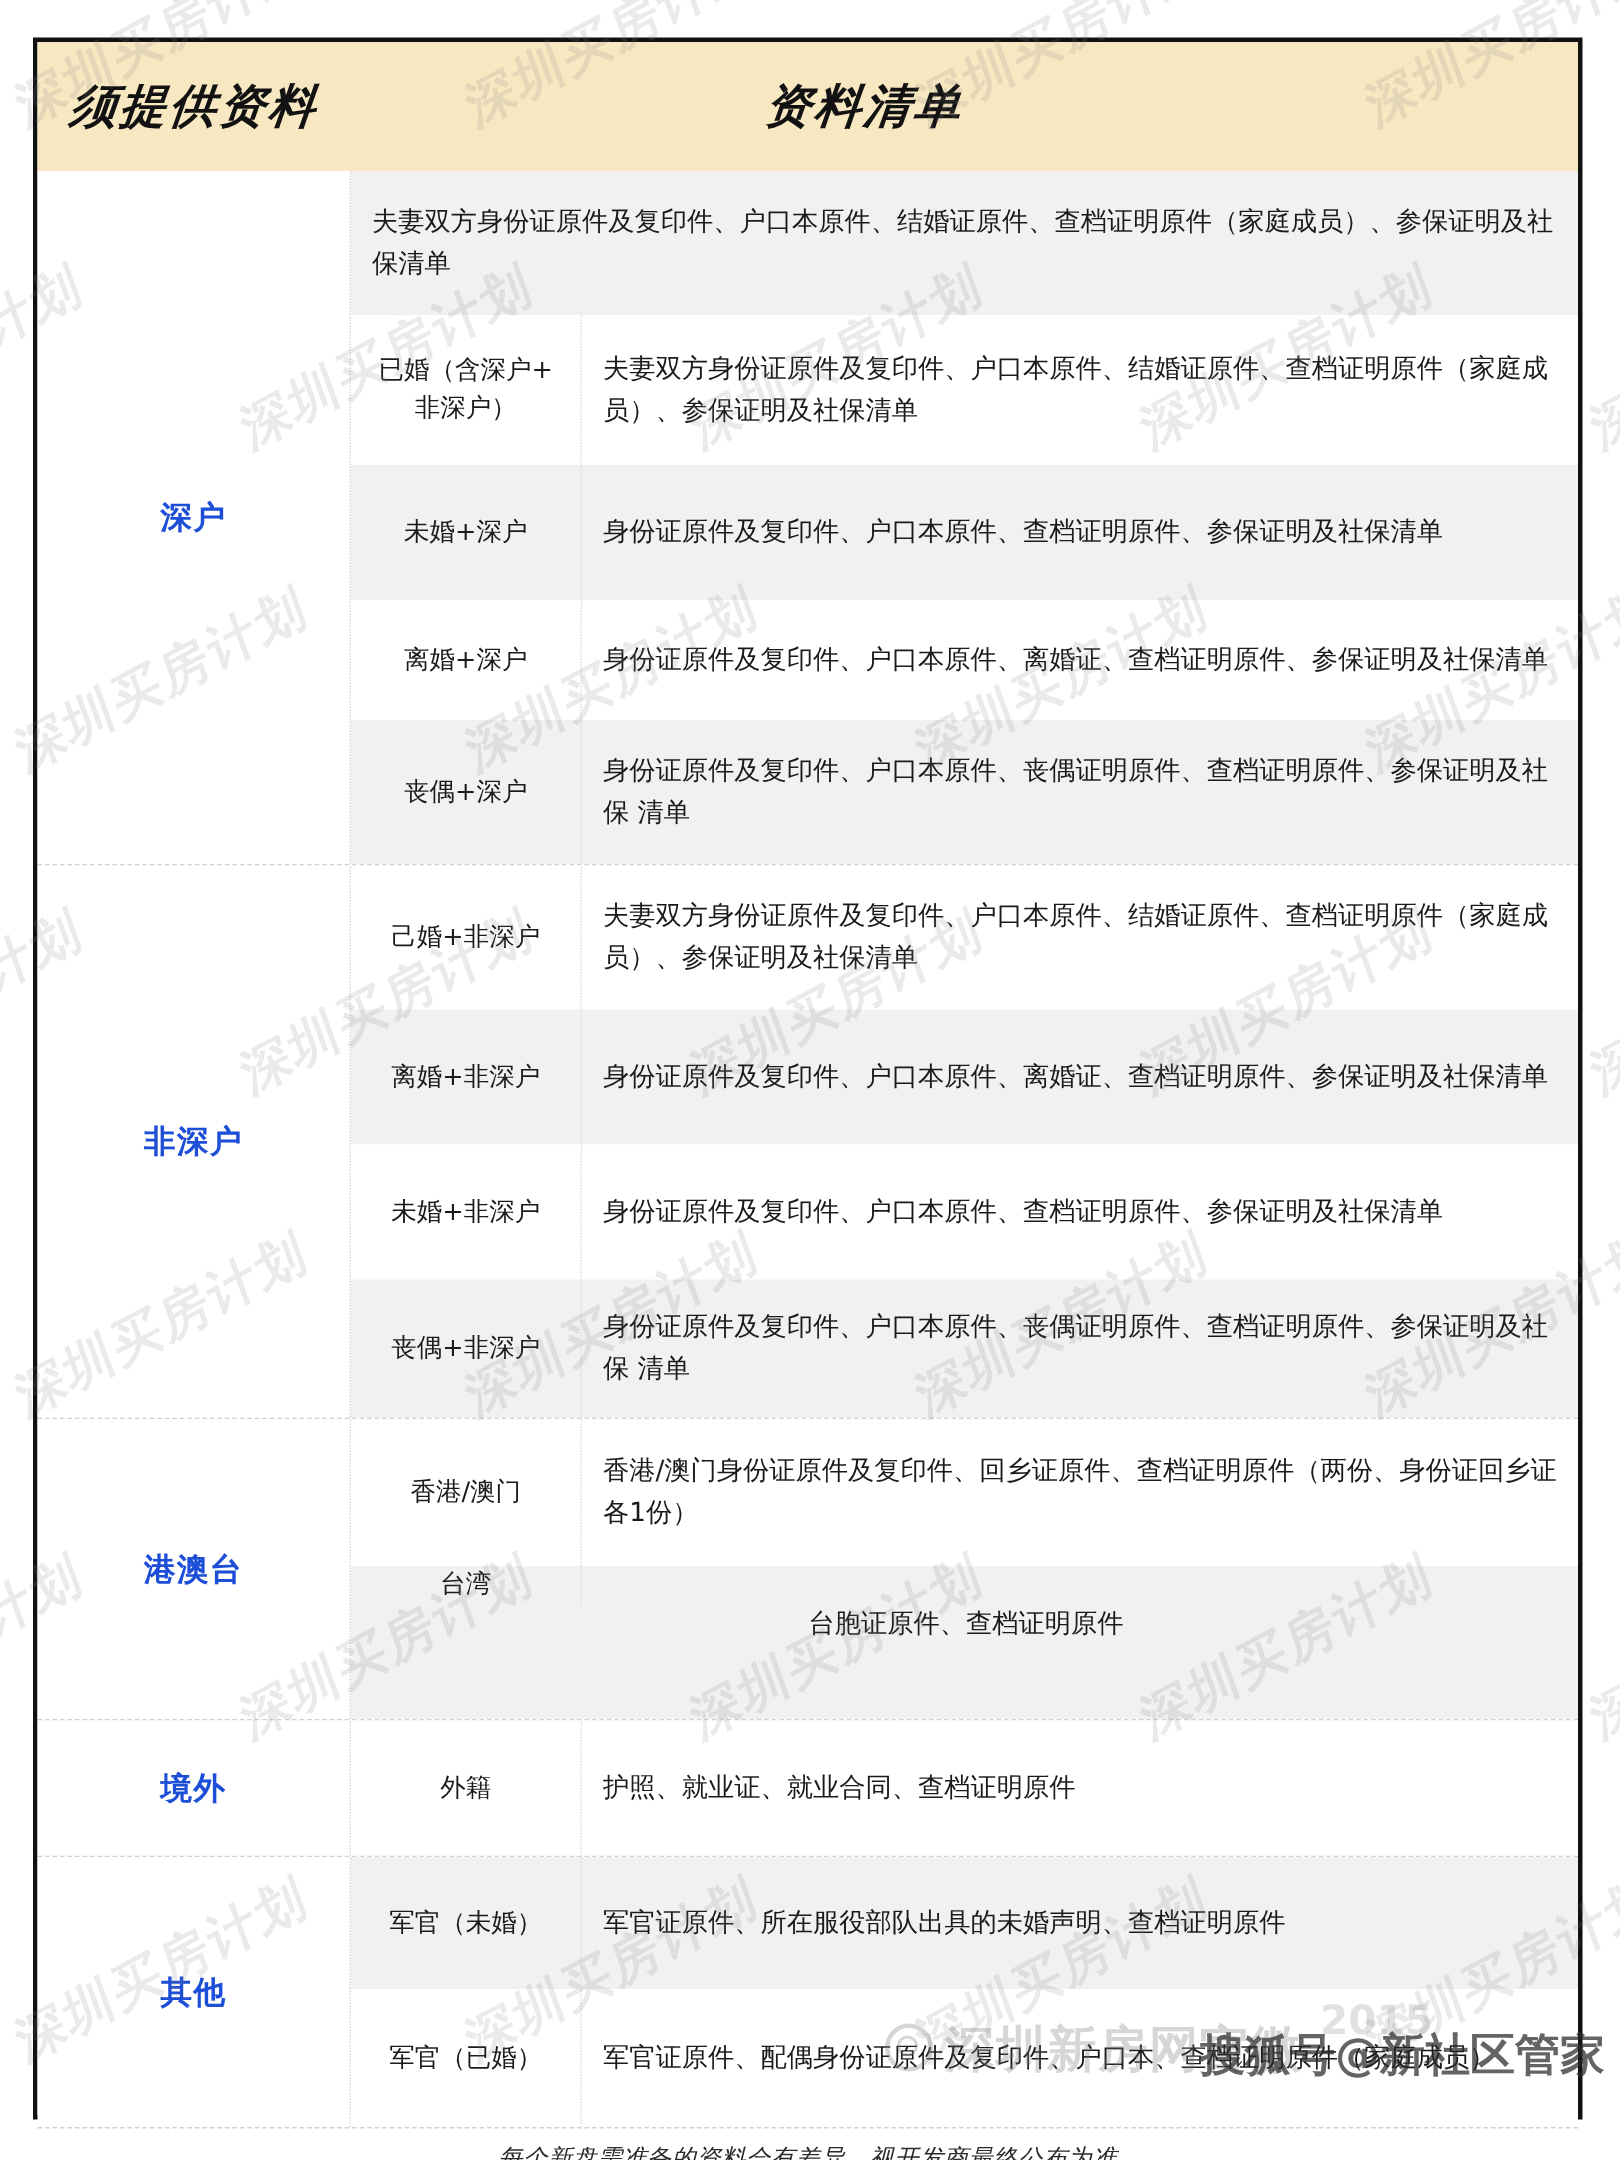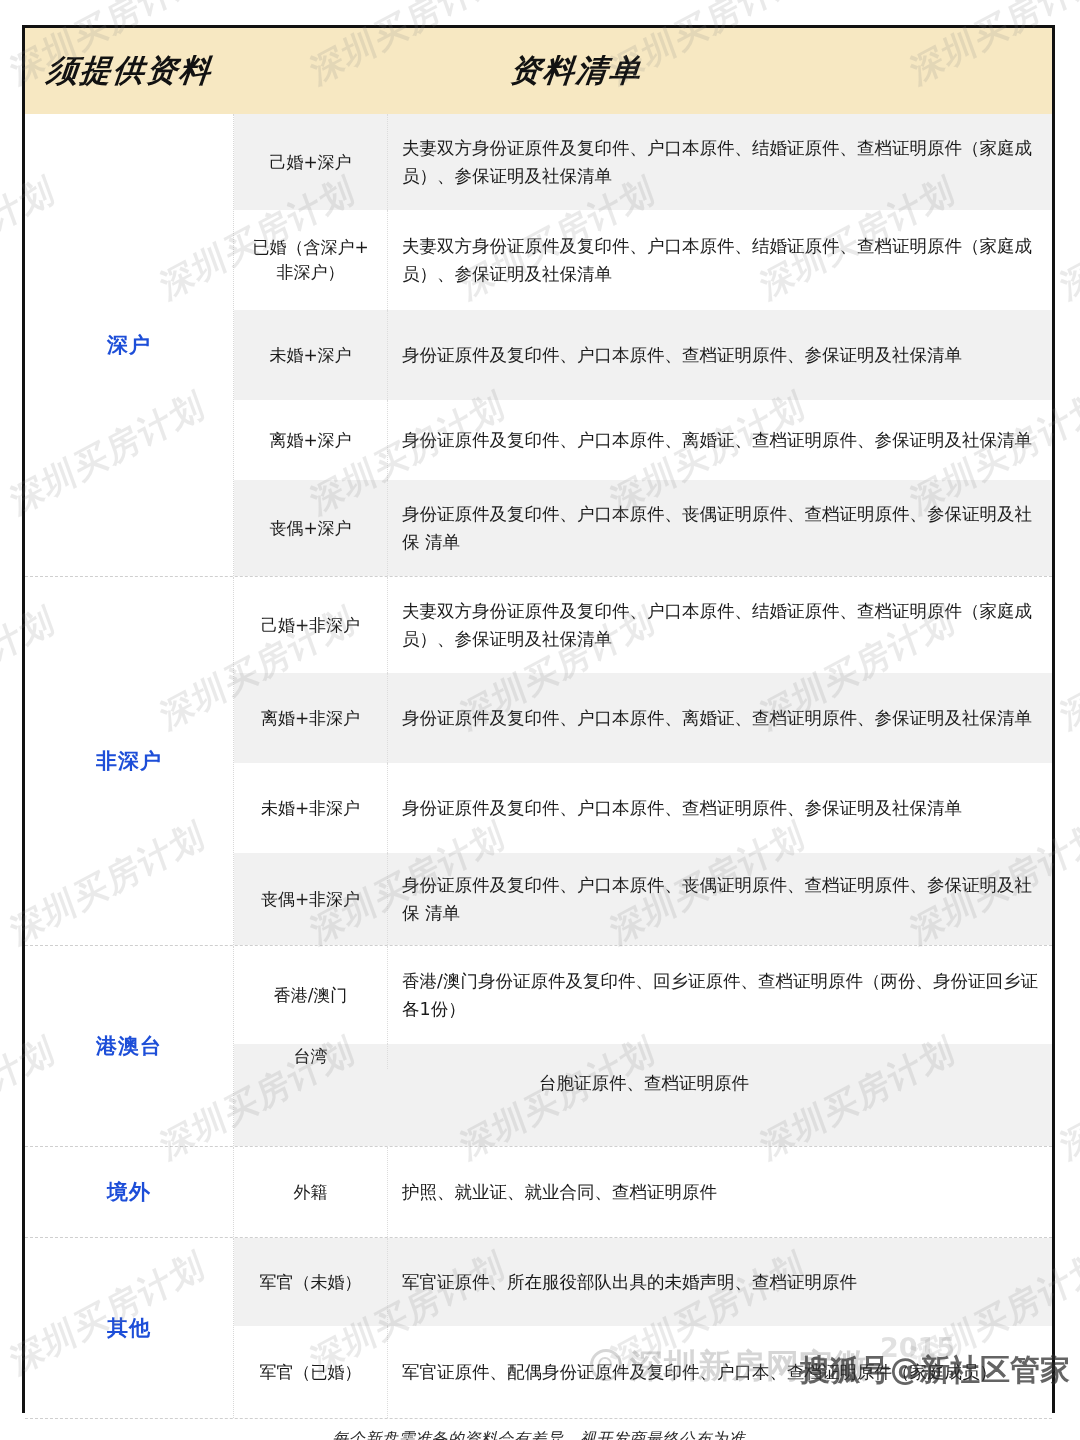--- a/index.html
+++ b/index.html
@@ -261,21 +261,20 @@
   <div id="table-header">
     <div id="header-left-title">须提供资料</div>
     <div id="header-right-title">资料清单</div>
   </div>
 
   <div id="table-body">
       <div class="group">
         <div class="cat-cell">深户</div>
         <div class="rows-col">
           <div class="row shade" style="height: 96px;">
-            <div class="sub-cell">己婚+深户</div>
             <div class="detail-cell">夫妻双方身份证原件及复印件、户口本原件、结婚证原件、查档证明原件（家庭成员）、参保证明及社保清单</div>
           </div>
           <div class="row plain" style="height: 100px;">
             <div class="sub-cell">已婚（含深户+ 非深户）</div>
             <div class="detail-cell">夫妻双方身份证原件及复印件、户口本原件、结婚证原件、查档证明原件（家庭成员）、参保证明及社保清单</div>
           </div>
           <div class="row shade" style="height: 90px; justify-content: flex-end;">
             <div class="sub-cell">未婚+深户</div>
             <div class="detail-cell">身份证原件及复印件、户口本原件、查档证明原件、参保证明及社保清单</div>
           </div>

